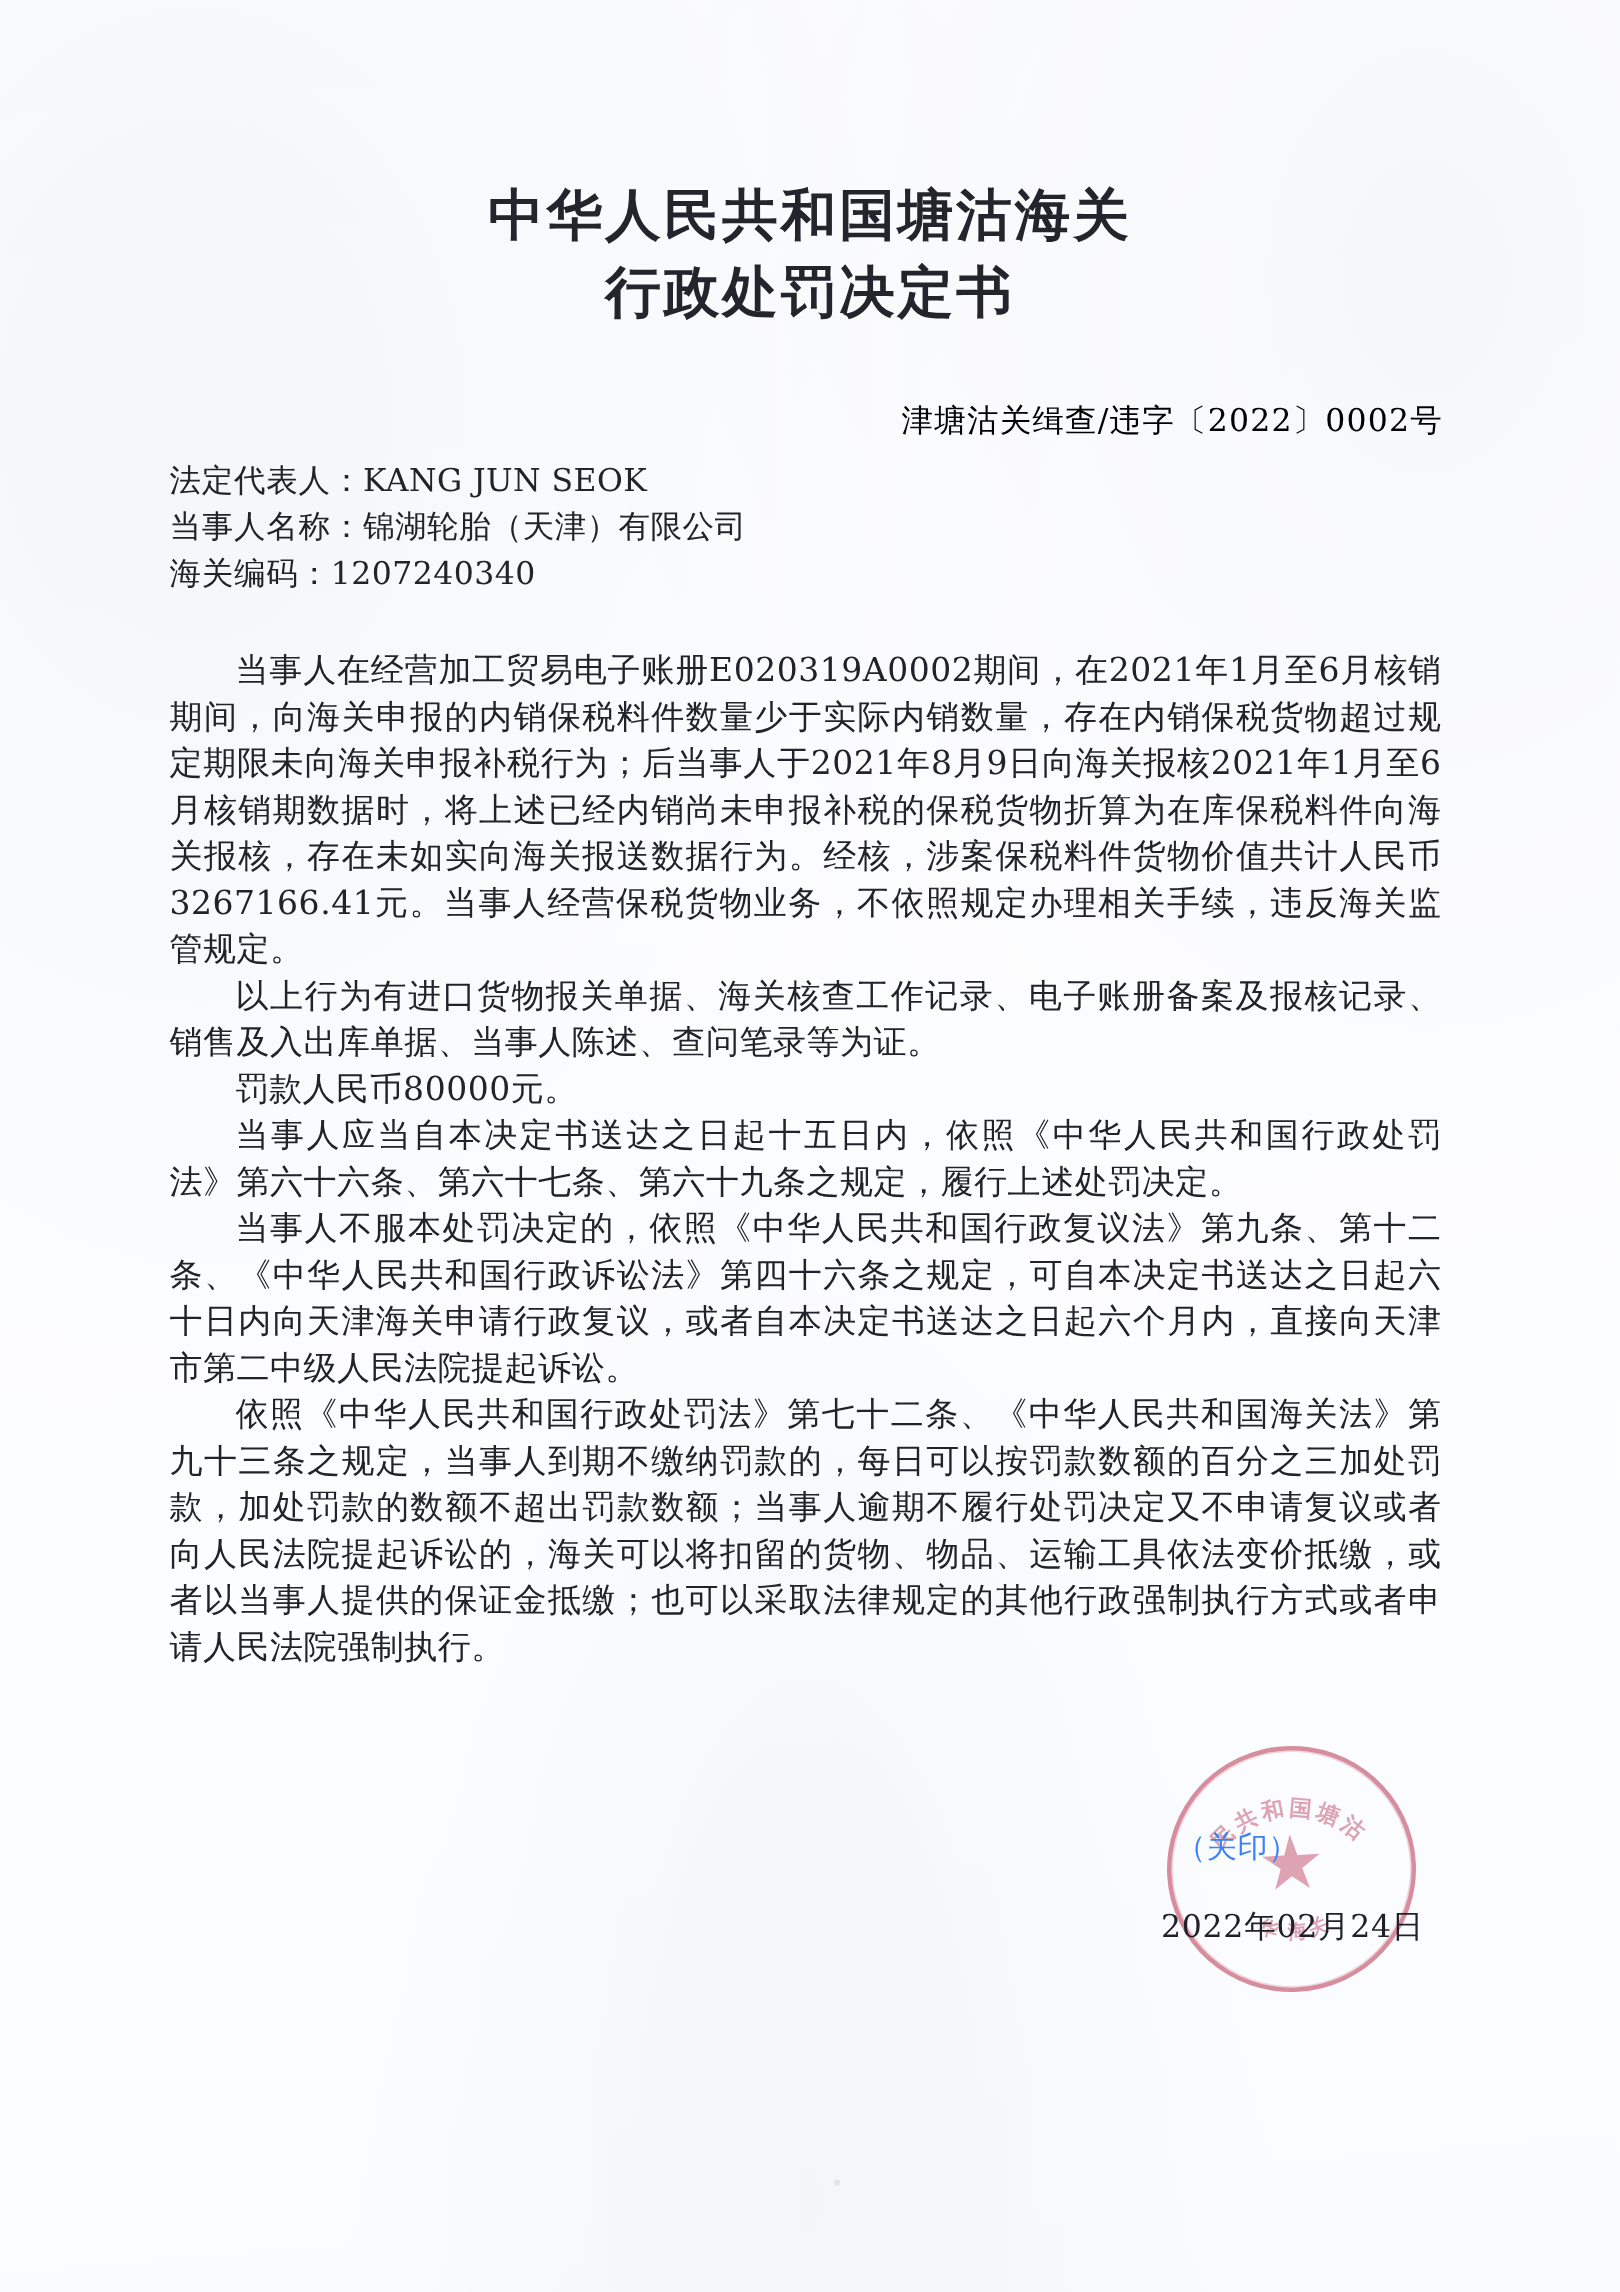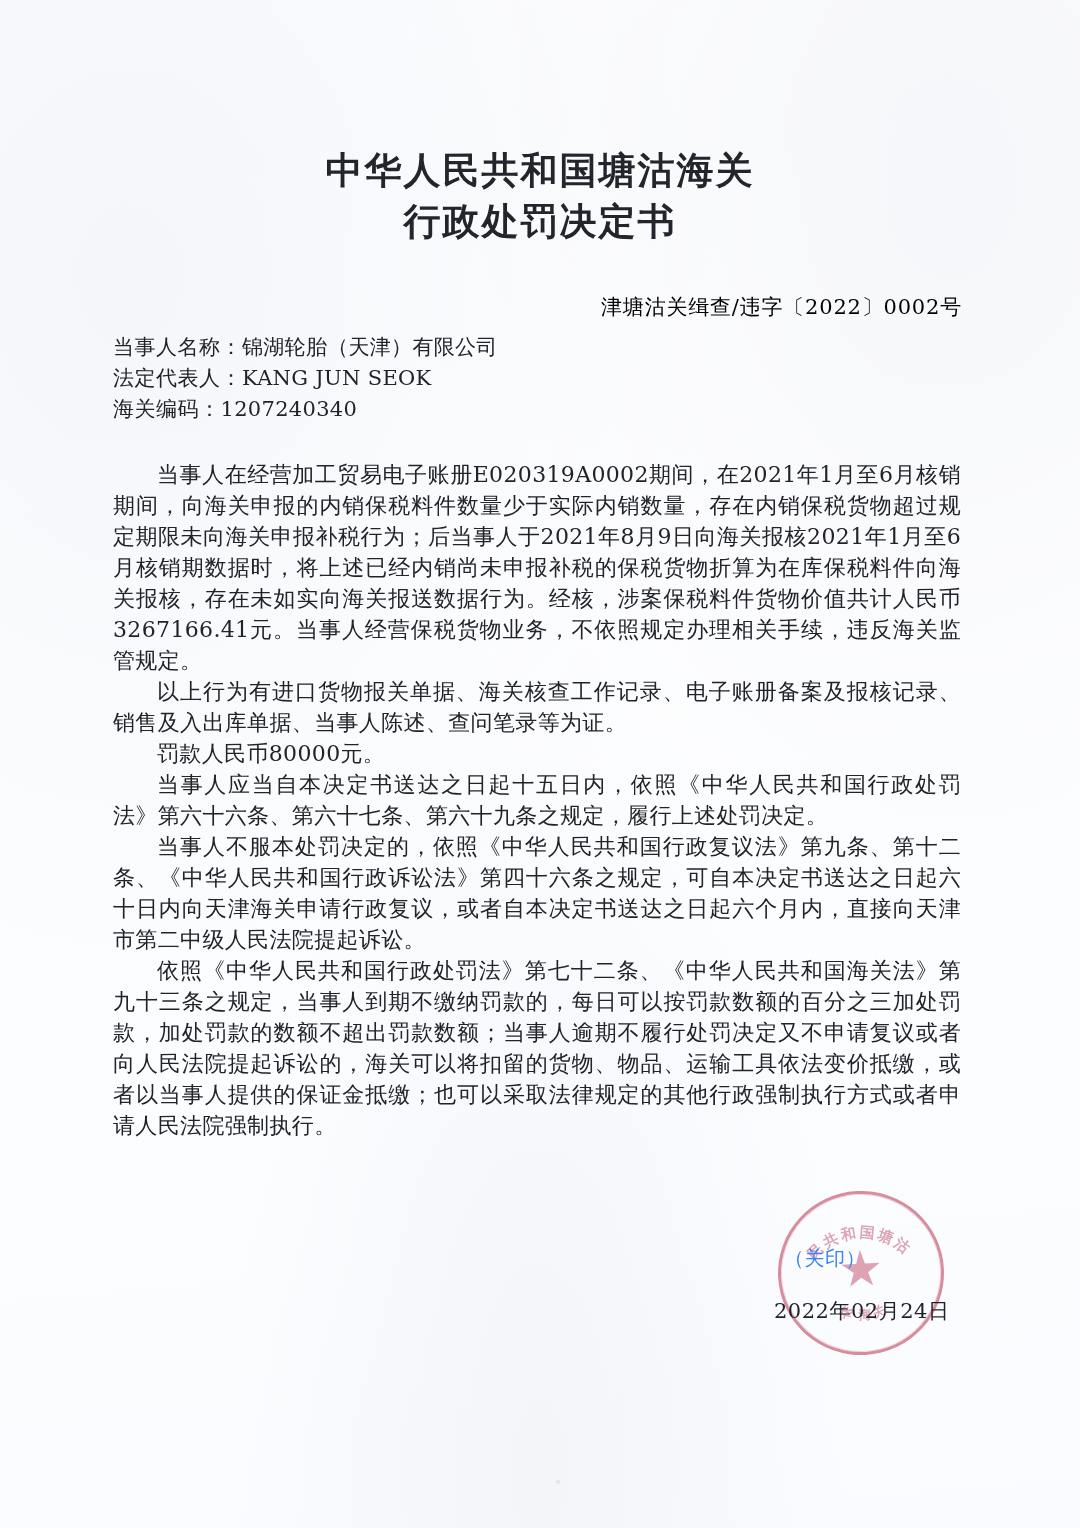--- a/index.html
+++ b/index.html
@@ -29,21 +29,20 @@
   .paper-speck {
     position: absolute;
     border-radius: 50%;
     background: #b9c2d2;
     opacity: .35;
   }
 
   .content {
     position: absolute;
     inset: 0;
-    margin-top: 27px;
   }
 
   
   .doc-title {
     position: absolute;
     left: 0;
     right: 0;
     top: 118px;
     text-align: center;
   }
@@ -185,24 +184,24 @@
 
   <div class="doc-title">
     <div class="title-line">中华人民共和国塘沽海关</div>
     <div class="title-line">行政处罚决定书</div>
   </div>
 
   <div class="doc-number">津塘沽关缉查/违字〔2022〕0002号</div>
 
   <div class="party-block">
     <div class="party-line">
+      <span class="label">法定代表人：</span><span class="value">KANG JUN SEOK</span>
+    </div>
+    <div class="party-line">
       <span class="label">当事人名称：</span><span class="value">锦湖轮胎（天津）有限公司</span>
-    </div>
-    <div class="party-line">
-      <span class="label">法定代表人：</span><span class="value">KANG JUN SEOK</span>
     </div>
     <div class="party-line">
       <span class="label">海关编码：</span><span class="value">1207240340</span>
     </div>
   </div>
 
   <div class="body-block">
     <p class="para">当事人在经营加工贸易电子账册E020319A0002期间，在2021年1月至6月核销期间，向海关申报的内销保税料件数量少于实际内销数量，存在内销保税货物超过规定期限未向海关申报补税行为；后当事人于2021年8月9日向海关报核2021年1月至6月核销期数据时，将上述已经内销尚未申报补税的保税货物折算为在库保税料件向海关报核，存在未如实向海关报送数据行为。经核，涉案保税料件货物价值共计人民币3267166.41元。当事人经营保税货物业务，不依照规定办理相关手续，违反海关监管规定。</p>
     <p class="para">以上行为有进口货物报关单据、海关核查工作记录、电子账册备案及报核记录、销售及入出库单据、当事人陈述、查问笔录等为证。</p>
     <p class="para fine">罚款人民币80000元。</p>

